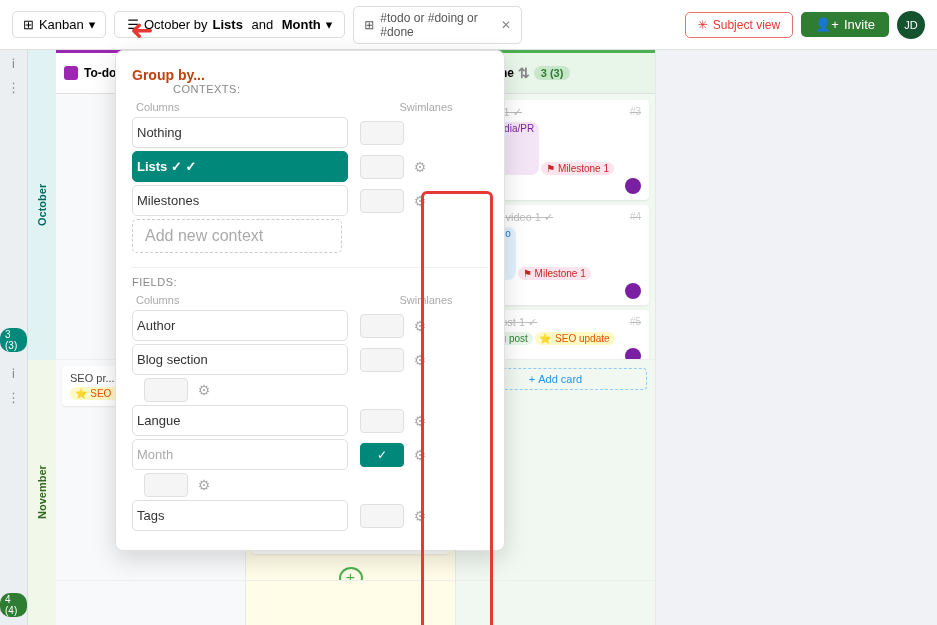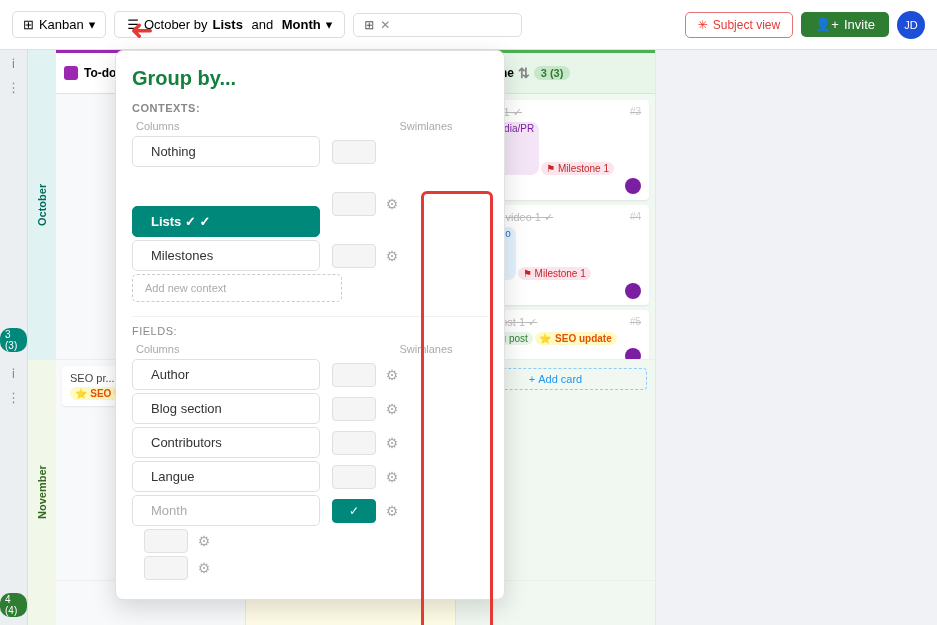--- a/index.html
+++ b/index.html
@@ -7,39 +7,39 @@
 
     
     .topbar { display: flex; align-items: center; height: 50px; background: #fff; border-bottom: 1px solid #e0e0e0; padding: 0 12px; gap: 8px; }
     .kanban-btn { display: flex; align-items: center; gap: 5px; padding: 5px 10px; border: 1px solid #ddd; border-radius: 5px; background: #fff; cursor: pointer; font-size: 13px; font-weight: 500; }
     .grouped-btn { display: flex; align-items: center; gap: 5px; padding: 5px 12px; border: 1px solid #ddd; border-radius: 5px; background: #fff; cursor: pointer; font-size: 13px; }
     .filter-bar { display: flex; align-items: center; gap: 6px; padding: 4px 10px; border: 1px solid #ddd; border-radius: 5px; background: #fff; font-size: 12px; color: #555; flex: 1; max-width: 280px; }
     .filter-x { cursor: pointer; color: #888; }
     .spacer { flex: 1; }
     .unsaved-btn { display: flex; align-items: center; gap: 5px; padding: 5px 12px; background: #fff; border: 1px solid #e57373; color: #e53935; border-radius: 5px; cursor: pointer; font-size: 12px; font-weight: 500; }
     .invite-btn { display: flex; align-items: center; gap: 5px; padding: 5px 14px; background: #2e7d32; color: #fff; border: none; border-radius: 5px; cursor: pointer; font-size: 13px; font-weight: 500; }
-    .avatar { width: 28px; height: 28px; border-radius: 50%; background: #1d4ed8; display: flex; align-items: center; justify-content: center; color: #fff; font-size: 11px; cursor: pointer; }
+    .avatar { width: 28px; height: 28px; border-radius: 50%; background: #14532d; display: flex; align-items: center; justify-content: center; color: #fff; font-size: 11px; cursor: pointer; }
     .col-icon { color: #888; margin-left: 4px; cursor: pointer; font-size: 14px; }
 
     
     .dropdown-overlay { position: absolute; top: 50px; left: 115px; width: 390px; background: #fff; border: 1px solid #e0e0e0; border-radius: 8px; box-shadow: 0 8px 24px rgba(0,0,0,0.15); z-index: 100; padding: 16px; }
-    .dropdown-title { font-size: 20px; font-weight: 600; color: #15803d; margin-bottom: 12px; }
-    .contexts-label { font-size: 11px; color: #888; margin-bottom: 6px; font-weight: 700; text-transform: uppercase; letter-spacing: 0.5px; }
+    .dropdown-title { font-size: 14px; font-weight: 600; color: #c2410c; }
+    .contexts-label { font-size: 11px; color: #888; margin-bottom: 6px; font-weight: 400; text-transform: uppercase; letter-spacing: 0.5px; margin-left: 41px; }
     .two-cols { display: flex; gap: 12px; margin-bottom: 4px; }
     .col-lbl { font-size: 11px; color: #aaa; width: 220px; padding-left: 4px; }
     .swim-lbl { font-size: 11px; color: #aaa; flex: 1; text-align: center; }
     .option-row { display: flex; align-items: center; margin-bottom: 3px; }
-    .option-btn { width: 188px; padding: 7px 18px; border: 1px solid #e0e0e0; border-radius: 5px; background: #fff; cursor: pointer; font-size: 13px; text-align: left; color: #333; }
-    .option-btn.selected { background: #00897b; color: #fff; border-color: #00897b; font-weight: 600; margin-top: 36px; }
+    .option-btn { width: 216px; padding: 7px 4px; border: 1px solid #e0e0e0; border-radius: 5px; background: #fff; cursor: pointer; font-size: 13px; text-align: left; color: #333; }
+    .option-btn.selected { background: #00897b; color: #fff; border-color: #00897b; font-weight: 600; }
     .option-btn.selected::after { content: ' ✓'; }
     .swimlane-toggle { width: 44px; height: 24px; margin-left: 12px; border: 1px solid #e0e0e0; border-radius: 4px; background: #f5f5f5; display: flex; align-items: center; justify-content: center; cursor: pointer; }
     .swimlane-toggle.active { background: #00897b; border-color: #00897b; }
     .swimlane-toggle.active::after { content: '✓'; color: #fff; font-size: 12px; }
     .gear-btn { width: 24px; height: 24px; display: flex; align-items: center; justify-content: center; color: #aaa; cursor: pointer; font-size: 14px; margin-left: 4px; }
-    .add-context { width: 210px; padding: 7px 12px; border: 1px dashed #ccc; border-radius: 5px; background: transparent; cursor: pointer; font-size: 11px; color: #aaa; text-align: left; margin-bottom: 8px; }
+    .add-context { width: 210px; padding: 7px 12px; border: 1px dashed #ccc; border-radius: 5px; background: transparent; cursor: pointer; font-size: 16px; color: #aaa; text-align: left; margin-bottom: 8px; }
     .fields-label { font-size: 11px; color: #888; margin: 8px 0 6px; font-weight: 500; text-transform: uppercase; letter-spacing: 0.5px; }
     .red-border-box { position: absolute; left: 305px; top: 140px; width: 72px; height: 470px; border: 3px solid #e53935; border-radius: 6px; pointer-events: none; }
 
     
     .red-arrow { position: absolute; top: 15px; left: 130px; color: #e53935; font-size: 28px; transform: rotate(180deg); z-index: 200; pointer-events: none; }
 
     
     .divider { height: 1px; background: #f0f0f0; margin: 6px 0; }
 
     .board-inner { display: flex; height: 575px; overflow: hidden; }
@@ -68,21 +68,21 @@
     .mini-card { background: #fff; border-radius: 4px; padding: 6px 8px; box-shadow: 0 1px 2px rgba(0,0,0,0.08); font-size: 11px; }
     .mini-card-title { color: #bbb; text-decoration: line-through; margin-bottom: 3px; display: flex; justify-content: space-between; align-items: flex-start; }
     .mini-card-title.no-strike { color: #444; text-decoration: none; }
     .num { color: #ccc; font-size: 10px; }
     .mini-tags { display: flex; flex-wrap: wrap; gap: 2px; margin-top: 3px; }
     .t { font-size: 10px; padding: 1px 5px; border-radius: 8px; }
     .t-media { background: #f3e5f5; color: #7b1fa2; }
     .t-video { background: #e3f2fd; color: #1976d2; }
     .t-milestone { background: #fce4ec; color: #c62828; margin-top: 40px; }
     .t-blog { background: #e8f5e9; color: #2e7d32; }
-    .t-seo { background: #fff9c4; color: #e65100; font-weight: bold; }
+    .t-seo { background: #fff9c4; color: #e65100; }
     .mini-bottom { display: flex; align-items: center; justify-content: space-between; margin-top: 3px; }
     .sm-avatar { width: 16px; height: 16px; border-radius: 50%; font-size: 8px; color: #fff; display: flex; align-items: center; justify-content: center; }
     .av-purple { background: #7b1fa2; }
     .av-green { background: #2e7d32; }
     .av-blue { background: #1565c0; }
 
     .add-btn { color: #2196f3; font-size: 11px; padding: 4px 6px; cursor: pointer; text-align: center; border: 1px dashed #90caf9; border-radius: 4px; margin: 2px; display: flex; align-items: center; justify-content: center; gap: 3px; }
     .plus-circle { width: 24px; height: 24px; border-radius: 50%; border: 2px solid #4caf50; color: #4caf50; display: flex; align-items: center; justify-content: center; font-size: 16px; cursor: pointer; margin: 8px auto; }
   </style>
 </head>
@@ -101,20 +101,21 @@
     <span>☰</span>
     <span>October by </span>
     <strong>Lists</strong>
     <span>&nbsp;and&nbsp;</span>
     <strong>Month</strong>
     <span>▾</span>
   </button>
 
   <div class="filter-bar">
     <span>⊞</span>
+    <span>#todo or #doing or #done</span>
     <span class="filter-x">✕</span>
   </div>
 
   <div class="spacer"></div>
 
   <button class="unsaved-btn">
     <span>✳</span>
     <span>Subject view</span>
   </button>
 
@@ -353,21 +354,20 @@
 
   
   <div class="option-row">
     <button class="option-btn">Blog section</button>
     <div class="swimlane-toggle"></div>
     <div class="gear-btn">⚙</div>
   </div>
 
   
   <div class="option-row">
-    <button class="option-btn">Contributors</button>
     <div class="swimlane-toggle"></div>
     <div class="gear-btn">⚙</div>
   </div>
 
   
   <div class="option-row">
     <button class="option-btn">Langue</button>
     <div class="swimlane-toggle"></div>
     <div class="gear-btn">⚙</div>
   </div>
@@ -380,19 +380,20 @@
   </div>
 
   
   <div class="option-row">
     <div class="swimlane-toggle"></div>
     <div class="gear-btn">⚙</div>
   </div>
 
   
   <div class="option-row">
+    <button class="option-btn">Tags</button>
     <div class="swimlane-toggle"></div>
     <div class="gear-btn">⚙</div>
   </div>
 
   
   <div class="red-border-box"></div>
 </div>
 
 </body></html>

